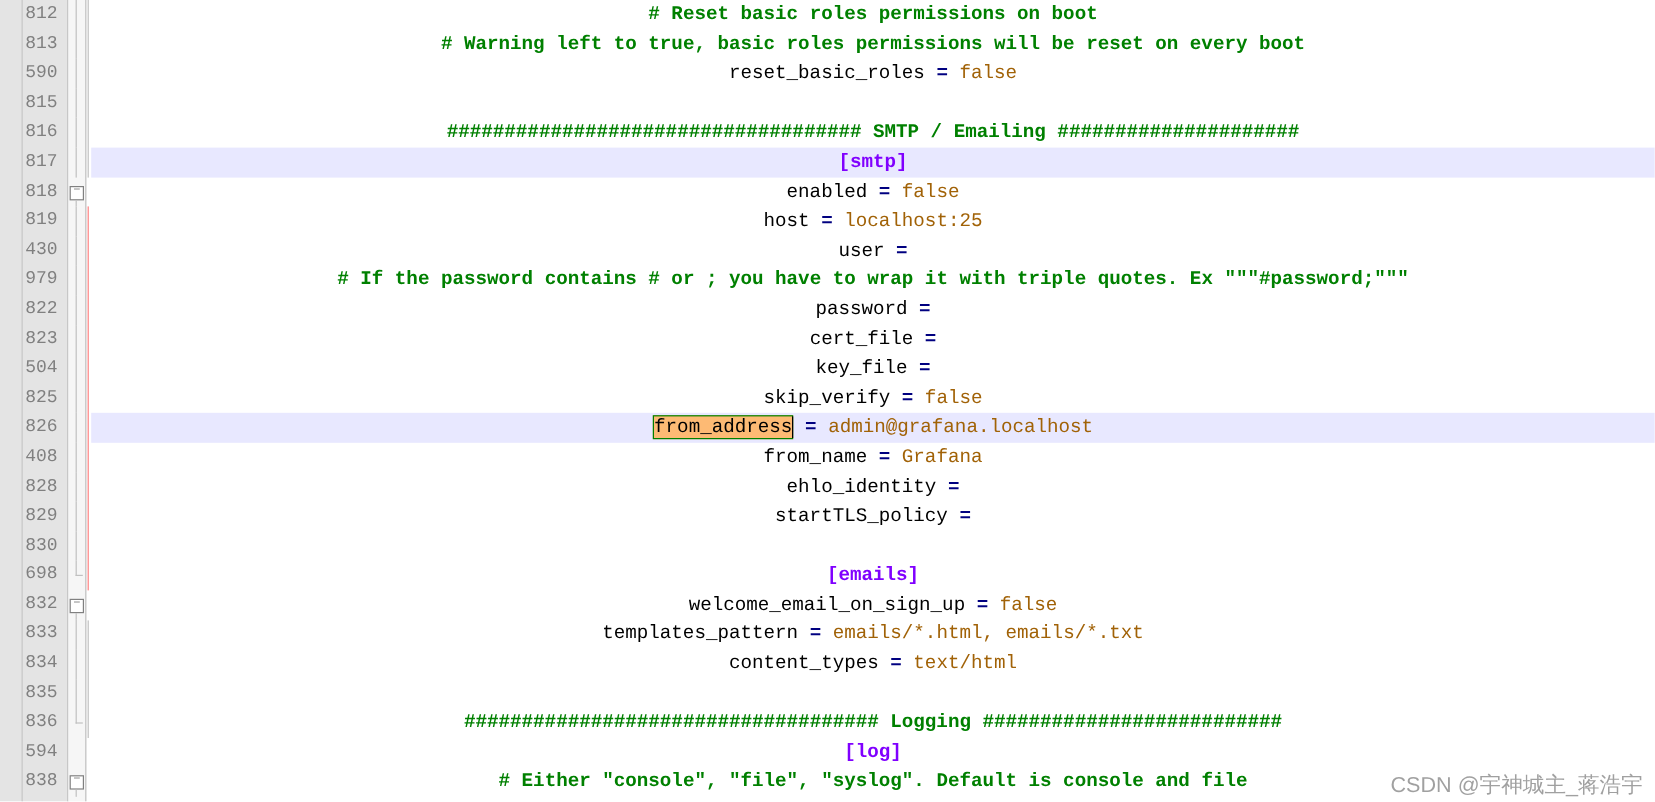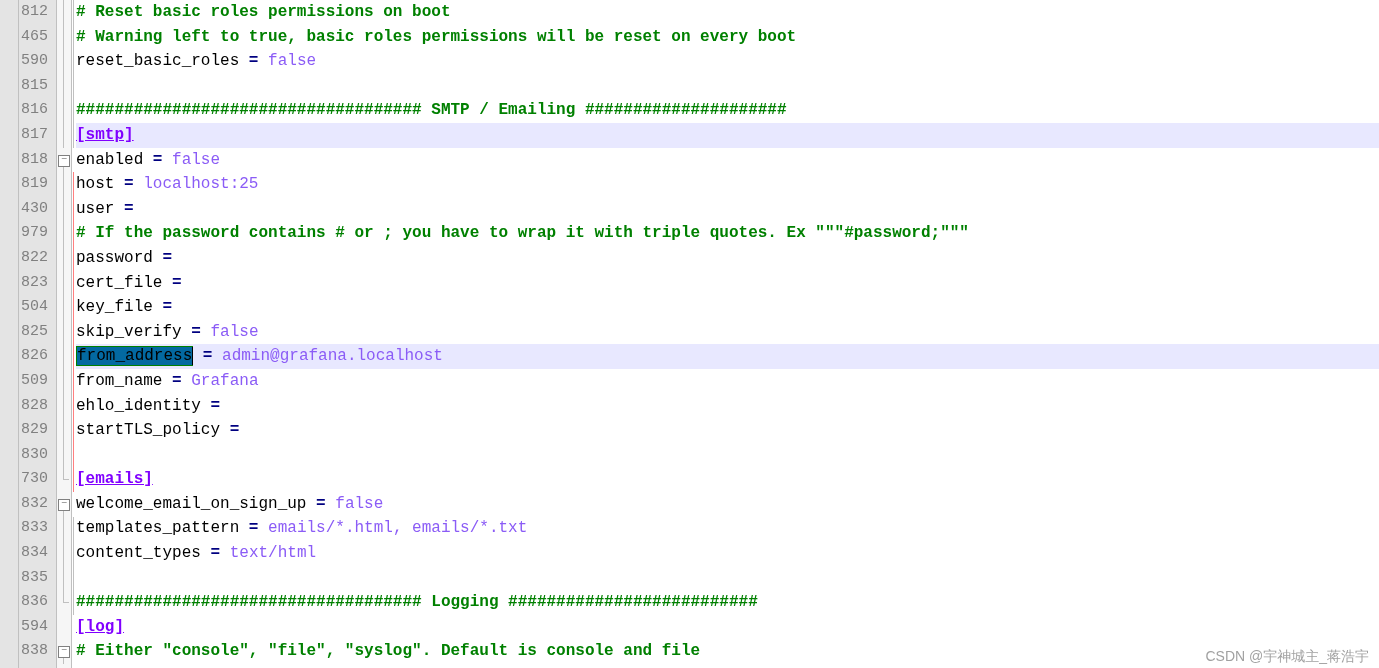--- a/index.html
+++ b/index.html
@@ -36,20 +36,21 @@
     width: 14px;
     background: #f6f6f6;
     position: relative;
     border-right: 1px solid #c0c0c0;
   }
   .code {
     flex: 1;
     padding-left: 4px;
     white-space: pre;
     position: relative;
+    text-align: center;
   }
   .line {
     height: 24.6px;
     line-height: 24.6px;
   }
   .lineno { height: 24.6px; line-height: 24.6px; }
   .fold-row { height: 24.6px; position: relative; }
   .fold-box {
     position: absolute;
     left: 1px;
@@ -79,42 +80,42 @@
     position: absolute;
     left: 6px;
     top: 12px;
     width: 6px;
     height: 1px;
     background: #c0c0c0;
   }
   .bookmark-row { height:24.6px; }
   .hl-current { background: #e8e8ff; }
   .comment { color: #008000; font-weight: bold;}
-  .section { color: #8000ff; font-weight: bold; text-decoration: underline; }
+  .section { color: #8000ff; font-weight: bold; }
   .key { color: #000000; }
   .op { color: #000080; font-weight: bold; }
-  .val { color: #8b5cf6; }
-  .sel { background: #0369a1; border: 1px solid #008000; }
+  .val { color: #a16207; }
+  .sel { background: #fdba74; border: 1px solid #008000; }
   .nest-line {
     position: absolute;
     width: 0;
     border-left: 1px solid #c0c0c0;
   }
   .nest-red {
     position: absolute;
     width: 0;
     border-left: 1px solid #ff8080;
   }
   .watermark {
     position: absolute;
     right: 10px;
     bottom: 2px;
     color: rgba(120,120,120,0.7);
     font-family: sans-serif;
-    font-size: 14px;
+    font-size: 18px;
   }
   .caret {
     display:inline-block;
     width:1px;
     height:18px;
     background:#000;
     vertical-align:middle;
     margin-left:-1px;
   }
 </style>
@@ -146,39 +147,39 @@
       <div class="bookmark-row"></div>
       <div class="bookmark-row"></div>
       <div class="bookmark-row"></div>
       <div class="bookmark-row"></div>
       <div class="bookmark-row"></div>
       <div class="bookmark-row"></div>
       <div class="bookmark-row"></div>
     </div>
   <div class="gutter" id="gutter">
       <div class="lineno">812</div>
-      <div class="lineno">465</div>
+      <div class="lineno">813</div>
       <div class="lineno">590</div>
       <div class="lineno">815</div>
       <div class="lineno">816</div>
       <div class="lineno">817</div>
       <div class="lineno">818</div>
       <div class="lineno">819</div>
       <div class="lineno">430</div>
       <div class="lineno">979</div>
       <div class="lineno">822</div>
       <div class="lineno">823</div>
       <div class="lineno">504</div>
       <div class="lineno">825</div>
       <div class="lineno">826</div>
-      <div class="lineno">509</div>
+      <div class="lineno">408</div>
       <div class="lineno">828</div>
       <div class="lineno">829</div>
       <div class="lineno">830</div>
-      <div class="lineno">730</div>
+      <div class="lineno">698</div>
       <div class="lineno">832</div>
       <div class="lineno">833</div>
       <div class="lineno">834</div>
       <div class="lineno">835</div>
       <div class="lineno">836</div>
       <div class="lineno">594</div>
       <div class="lineno">838</div>
     </div>
   <div class="fold-margin" id="fmargin">
       <div class="fold-row">

